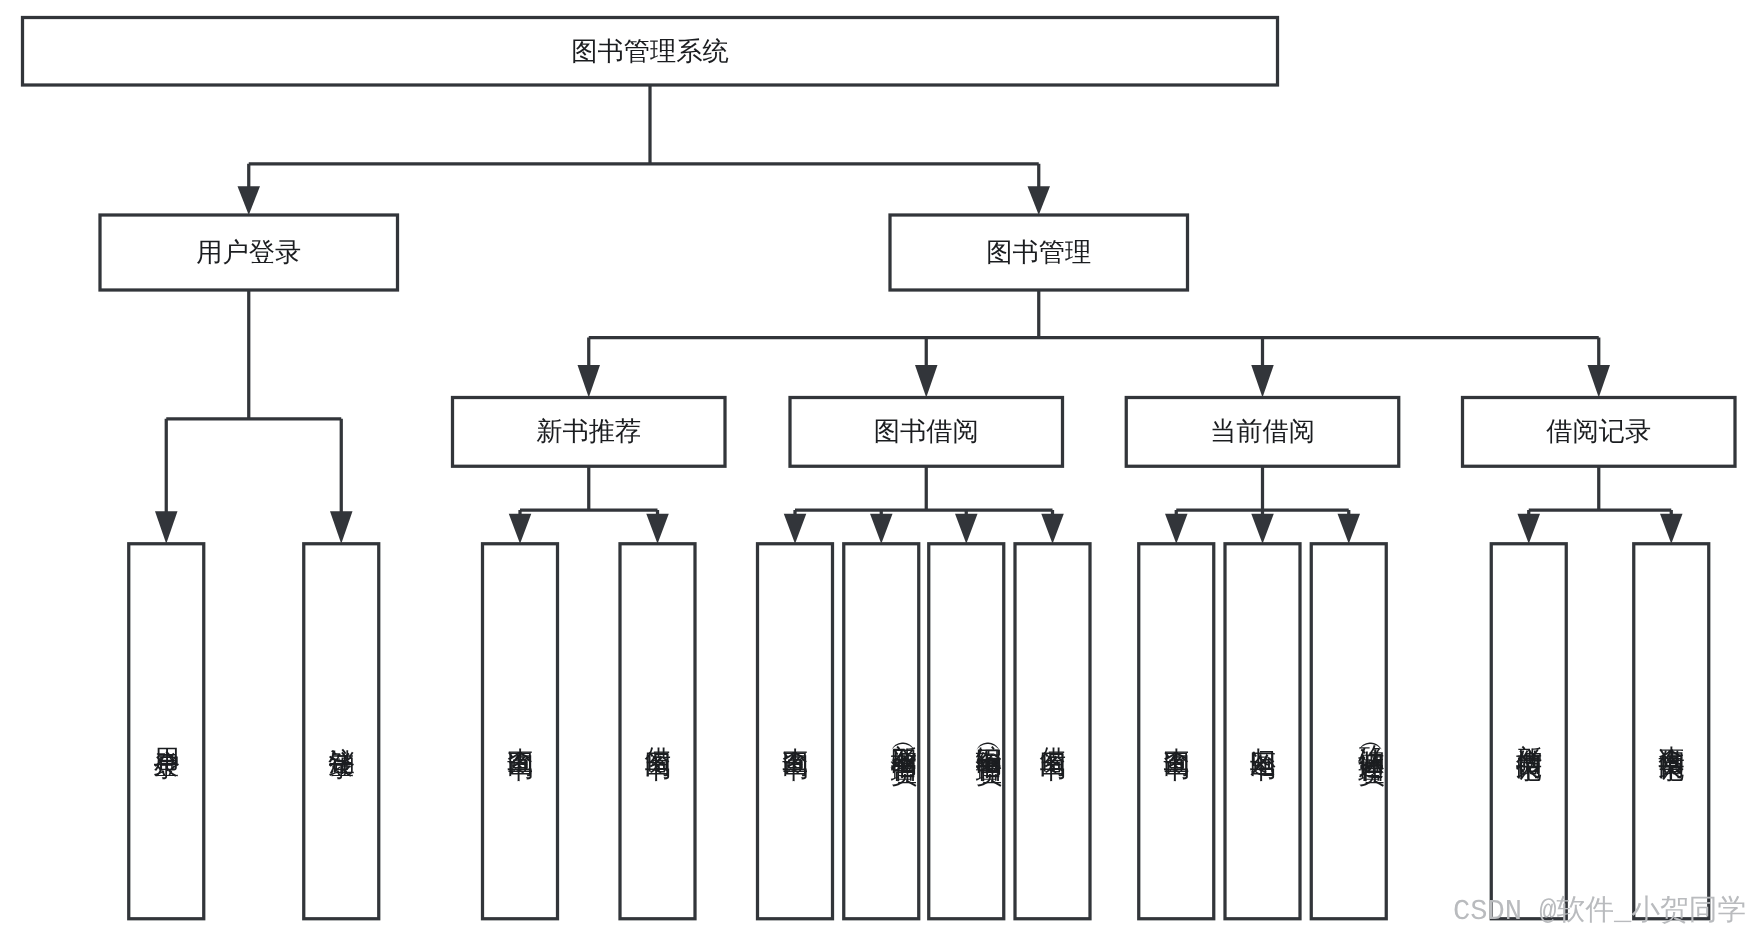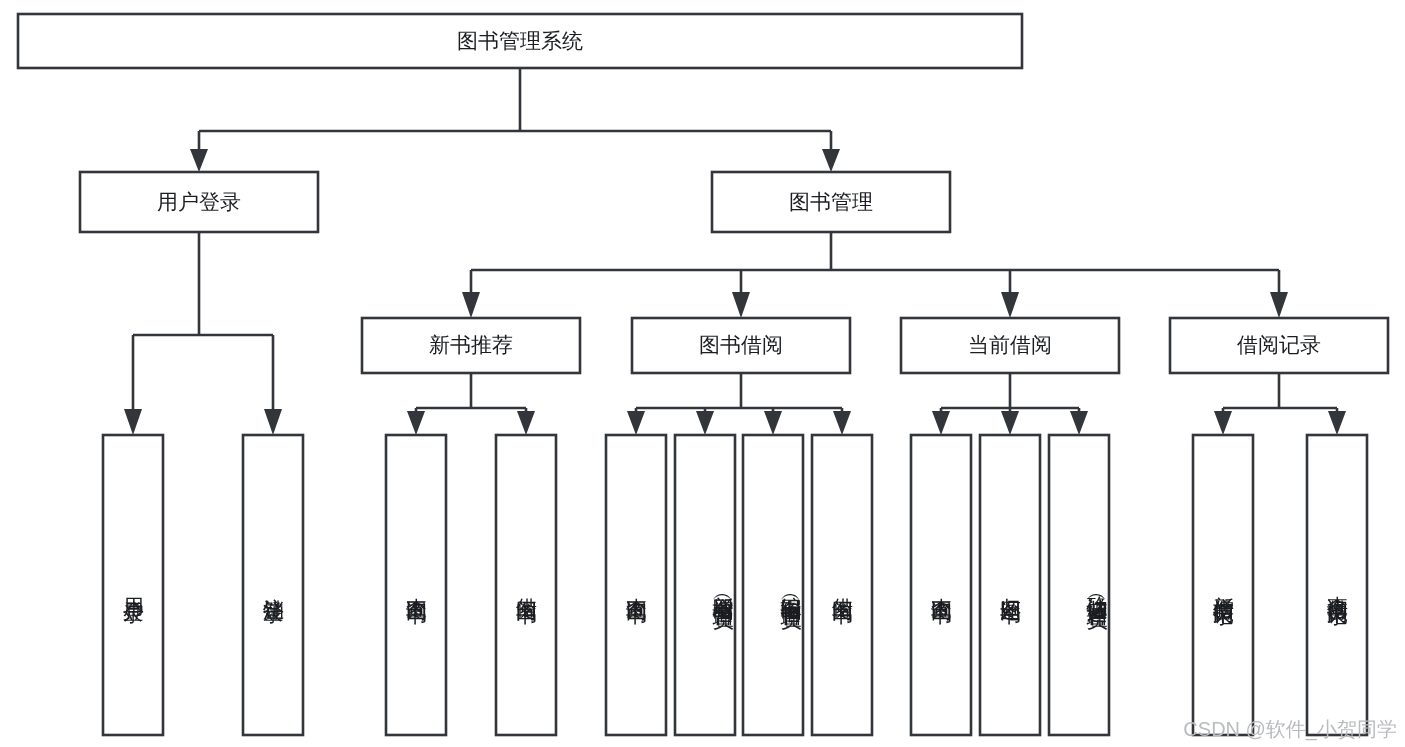--- a/index.html
+++ b/index.html
@@ -59,22 +59,22 @@
     letter-spacing: 2px;
     white-space: nowrap;
     text-align: center;
     pointer-events: none;
     user-select: none;
   }
   .watermark {
     position: absolute;
     right: 8px;
     bottom: 4px;
-    font-family: Liberation Sans, sans-serif;
-    font-size: 20px;
+    font-family: Liberation Mono, monospace;
+    font-size: 23px;
     color: #b9bbbe;
     white-space: nowrap;
     user-select: none;
   }
 </style>
 </head>
 <body>
 
 <div id="diagram-root">
 

